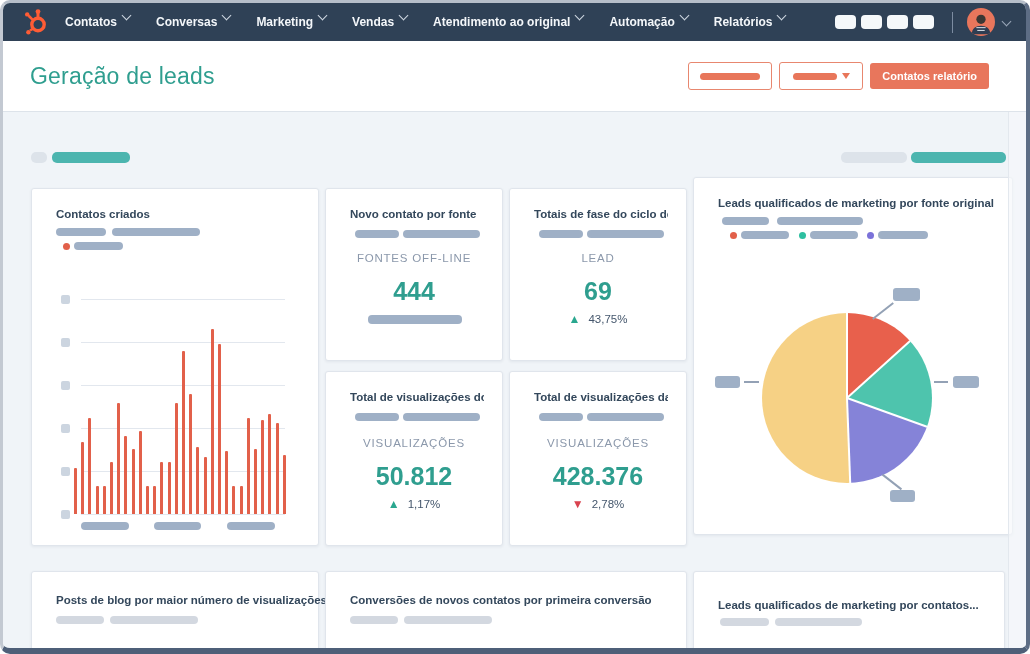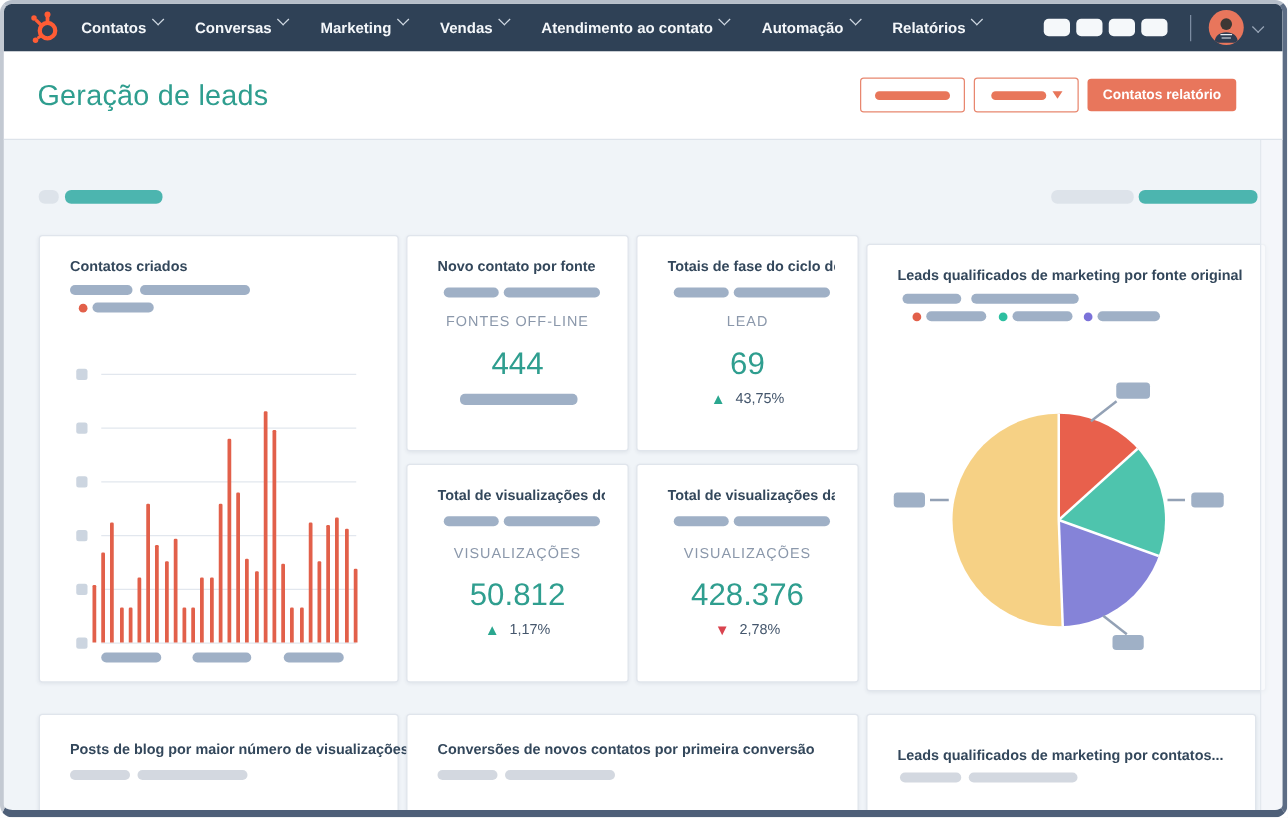--- a/index.html
+++ b/index.html
@@ -40,21 +40,21 @@
   .ph-teal{background:var(--teal-bar,#4cb5af);}
   
   .card{position:absolute;background:#fff;border:1px solid #e0e5ec;border-radius:3px;
         box-shadow:0 1px 3px rgba(45,62,80,.07);box-sizing:border-box;}
   .card-title{position:absolute;left:24px;top:19px;font-size:11.5px;font-weight:700;color:#33475b;white-space:nowrap;overflow:hidden;}
   .tbar{position:absolute;height:8px;border-radius:4px;background:#9fb0c6;}
   .tbar-light{background:#d3d8e0;}
   .legend-dot{position:absolute;width:7px;height:7px;border-radius:50%;}
   
   .metric-label{position:absolute;left:0;right:0;text-align:center;font-size:11.5px;color:#8b98ab;letter-spacing:.8px;}
-  .metric-value{position:absolute;left:0;right:0;text-align:center;font-size:25px;font-weight:400;color:var(--teal-text,#2f9e8f);}
+  .metric-value{position:absolute;left:0;right:0;text-align:center;font-size:25px;font-weight:700;color:var(--teal-text,#2f9e8f);}
   .delta-row{position:absolute;left:0;right:0;display:flex;align-items:center;justify-content:center;gap:8px;}
   .delta-tri{font-size:12px;line-height:1;}
   .delta-up{color:#2aa78f;}
   .delta-down{color:#d9434f;}
   .delta-text{font-size:11.5px;color:#44566c;}
   
   .grid-row{position:absolute;left:49px;right:33px;height:1px;background:#e2e7ee;}
   .grid-sq{position:absolute;left:29px;width:9px;height:9px;border-radius:2px;background:#ccd5e0;}
   .bars{position:absolute;left:42px;top:140px;width:212px;height:185px;
         display:flex;align-items:flex-end;justify-content:space-between;}
@@ -94,21 +94,21 @@
         </div>
       <div class="nav-item">
           <span>Marketing</span>
           <span class="chev"></span>
         </div>
       <div class="nav-item">
           <span>Vendas</span>
           <span class="chev"></span>
         </div>
       <div class="nav-item">
-          <span>Atendimento ao contato</span>
+          <span>Atendimento ao original</span>
           <span class="chev"></span>
         </div>
       <div class="nav-item">
           <span>Automação</span>
           <span class="chev"></span>
         </div>
       <div class="nav-item">
           <span>Relatórios</span>
           <span class="chev"></span>
         </div>
@@ -220,21 +220,21 @@
     <div class="tbar" style="left:29px;top:41px;width:44px"></div>
     <div class="tbar" style="left:77px;top:41px;width:77px"></div>
     <div class="metric-label" style="top:63px">LEAD</div>
     <div class="metric-value" style="top:88px">69</div>
     <div class="delta-row" style="top:124px">
       <span class="delta-tri delta-up">▲</span>
       <span class="delta-text">43,75%</span>
     </div>
   </div>
 
-  <div class="card" style="left:690px;top:192px;width:320px;height:358px">
+  <div class="card" style="left:690px;top:174px;width:320px;height:358px">
     <div class="card-title">Leads qualificados de marketing por fonte original</div>
     <div class="tbar" style="left:28px;top:39px;width:47px"></div>
     <div class="tbar" style="left:83px;top:39px;width:86px"></div>
     <div class="legend-dot" style="left:36px;top:54px;background:#e2604a"></div>
     <div class="tbar" style="left:47px;top:53px;width:48px"></div>
     <div class="legend-dot" style="left:105px;top:54px;background:#2dbfa0"></div>
     <div class="tbar" style="left:116px;top:53px;width:48px"></div>
     <div class="legend-dot" style="left:173px;top:54px;background:#7b72d9"></div>
     <div class="tbar" style="left:184px;top:53px;width:50px"></div>
 

